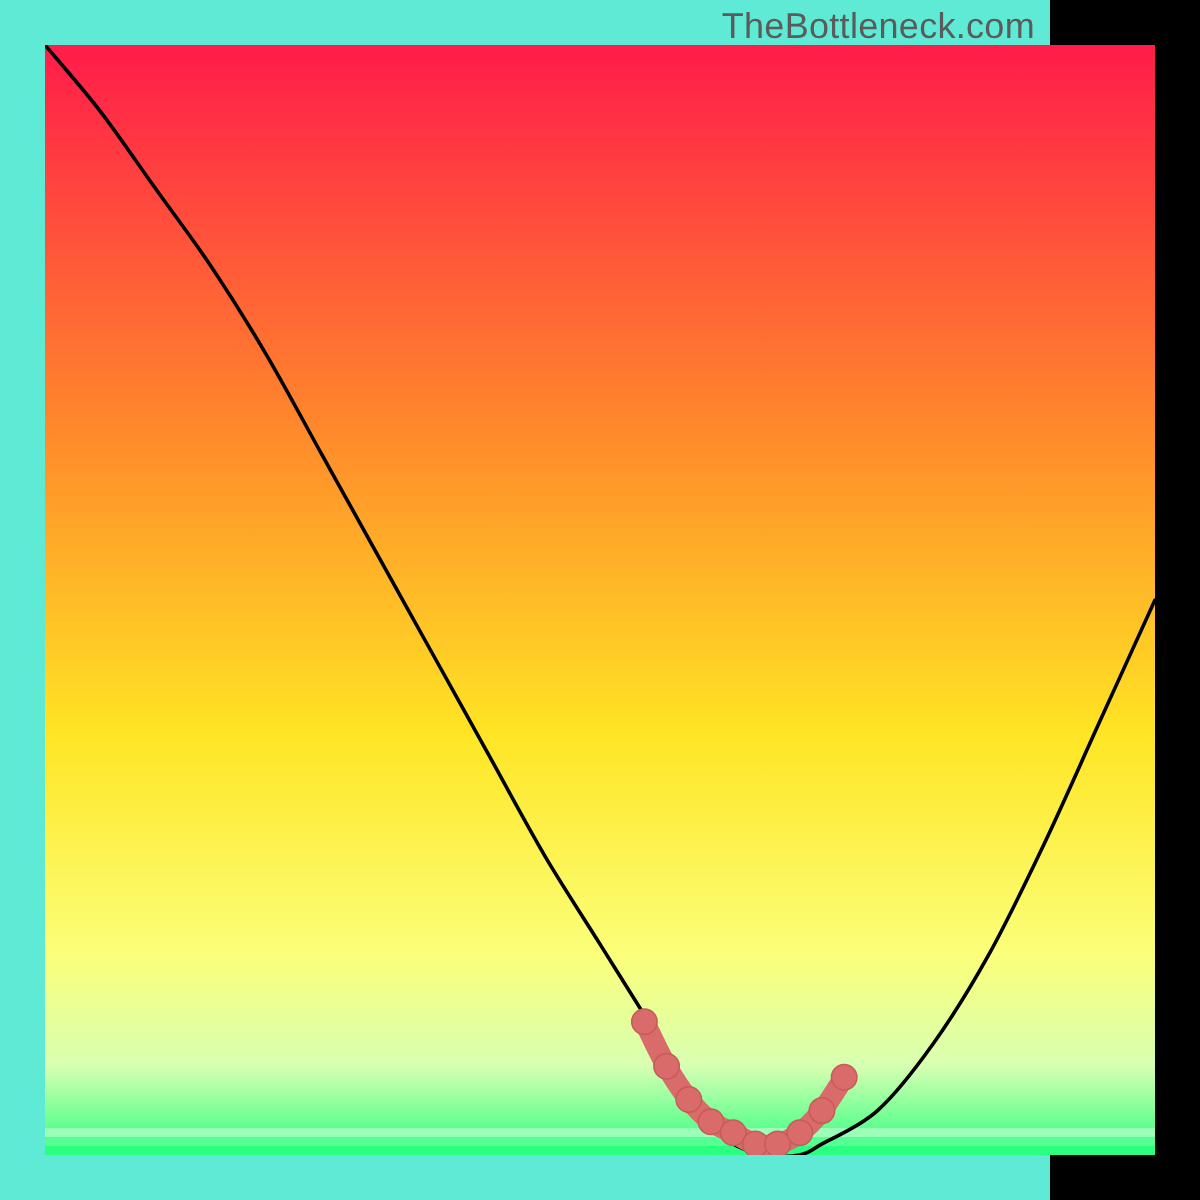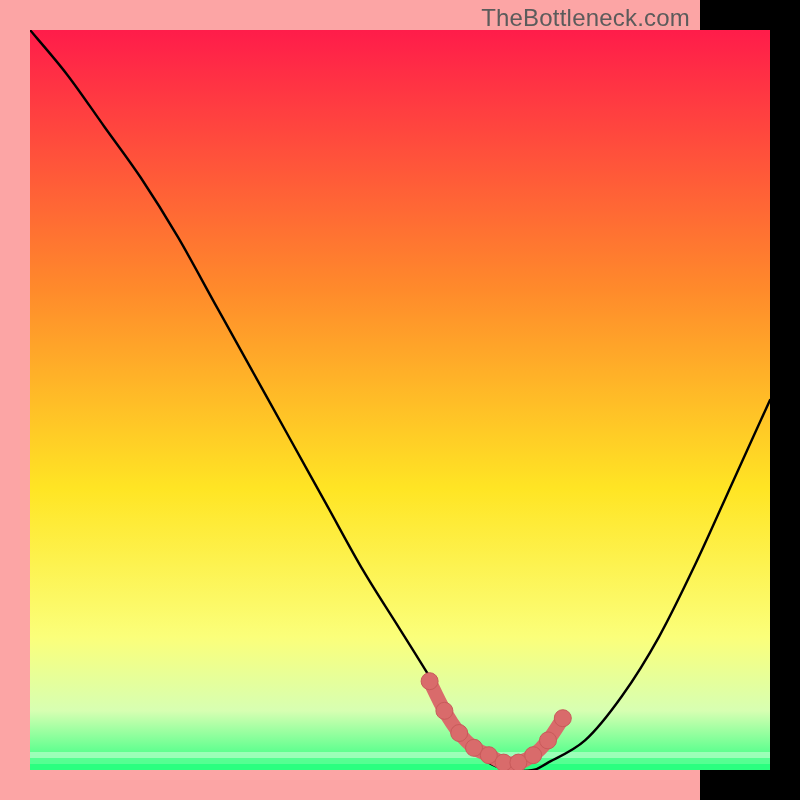--- a/index.html
+++ b/index.html
@@ -8,21 +8,21 @@
     width: 800px;
     height: 800px;
     background: #000;
     overflow: hidden;
     font-family: Arial, Helvetica, sans-serif;
   }
   .frame {
     position: relative;
     width: 700px;
     height: 800px;
-    background: #fca5a5;
+    background: #5eead4;
   }
   .watermark {
     position: absolute;
     top: 4px;
     right: 10px;
     color: #5b5b5b;
     font-size: 24px;
     font-weight: 500;
     letter-spacing: 0.2px;
     user-select: none;

